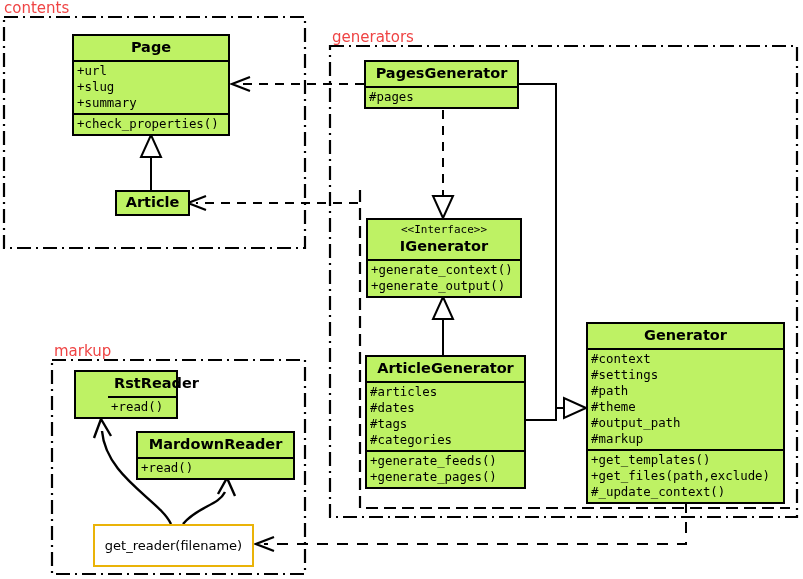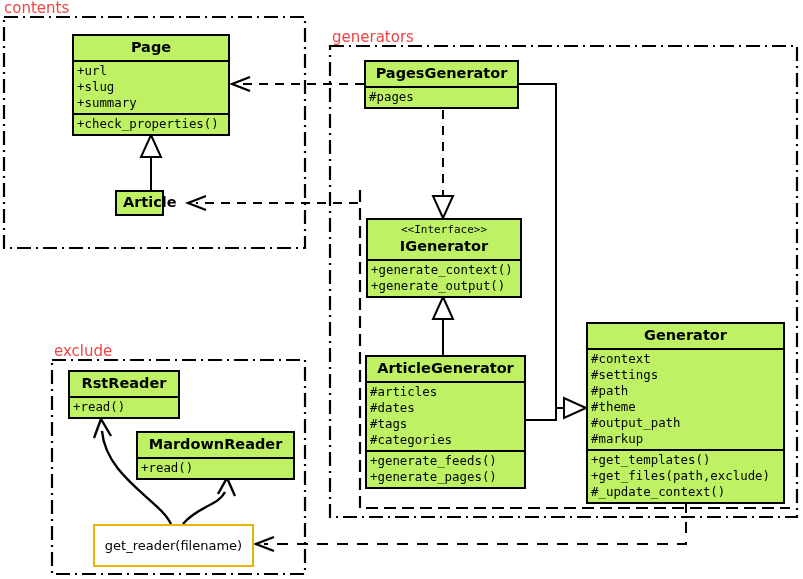--- a/index.html
+++ b/index.html
@@ -133,35 +133,35 @@
     <path d="M 94 438 L 101 419 L 111 436" fill="none" stroke="#000000" stroke-width="2.4"></path>
 
     <path d="M 183 524 C 198 506 218 506 225 492" fill="none" stroke="#000000" stroke-width="2.4"></path>
     <path d="M 218 494 L 227 478 L 235 496" fill="none" stroke="#000000" stroke-width="2.4"></path>
   </svg>
 
   <div class="pkg-label" style="left:4px; top:1px;">contents</div>
 
   <div class="pkg-label" style="left:332px; top:30px;">generators</div>
 
-  <div class="pkg-label" style="left:54px; top:344px;">exclude</div>
+  <div class="pkg-label" style="left:54px; top:344px;">markup</div>
 
   <div class="uml-box" style="left:72px; top:34px; width:158px;">
     <div class="uml-name">Page</div>
     <div class="uml-compartment uml-sep">
       <div class="uml-item">+url</div>
       <div class="uml-item">+slug</div>
       <div class="uml-item">+summary</div>
     </div>
     <div class="uml-compartment uml-sep">
       <div class="uml-item">+check_properties()</div>
     </div>
   </div>
 
-  <div class="uml-box" style="left:115px; top:190px; width:49px;">
+  <div class="uml-box" style="left:115px; top:190px; width:75px;">
     <div class="uml-name" style="padding:2px 6px 3px 6px;">Article</div>
   </div>
 
   <div class="uml-box" style="left:364px; top:60px; width:155px;">
     <div class="uml-name">PagesGenerator</div>
     <div class="uml-compartment uml-sep">
       <div class="uml-item">#pages</div>
     </div>
   </div>
 
@@ -200,21 +200,21 @@
       <div class="uml-item">#output_path</div>
       <div class="uml-item">#markup</div>
     </div>
     <div class="uml-compartment uml-sep">
       <div class="uml-item">+get_templates()</div>
       <div class="uml-item">+get_files(path,exclude)</div>
       <div class="uml-item">#_update_context()</div>
     </div>
   </div>
 
-  <div class="uml-box" style="left:68px; top:370px; width:112px;">
+  <div class="uml-box" style="left:74px; top:370px; width:104px;padding-left:32px;">
     <div class="uml-name">RstReader</div>
     <div class="uml-compartment uml-sep">
       <div class="uml-item">+read()</div>
     </div>
   </div>
 
   <div class="uml-box" style="left:136px; top:431px; width:159px;">
     <div class="uml-name">MardownReader</div>
     <div class="uml-compartment uml-sep">
       <div class="uml-item">+read()</div>

